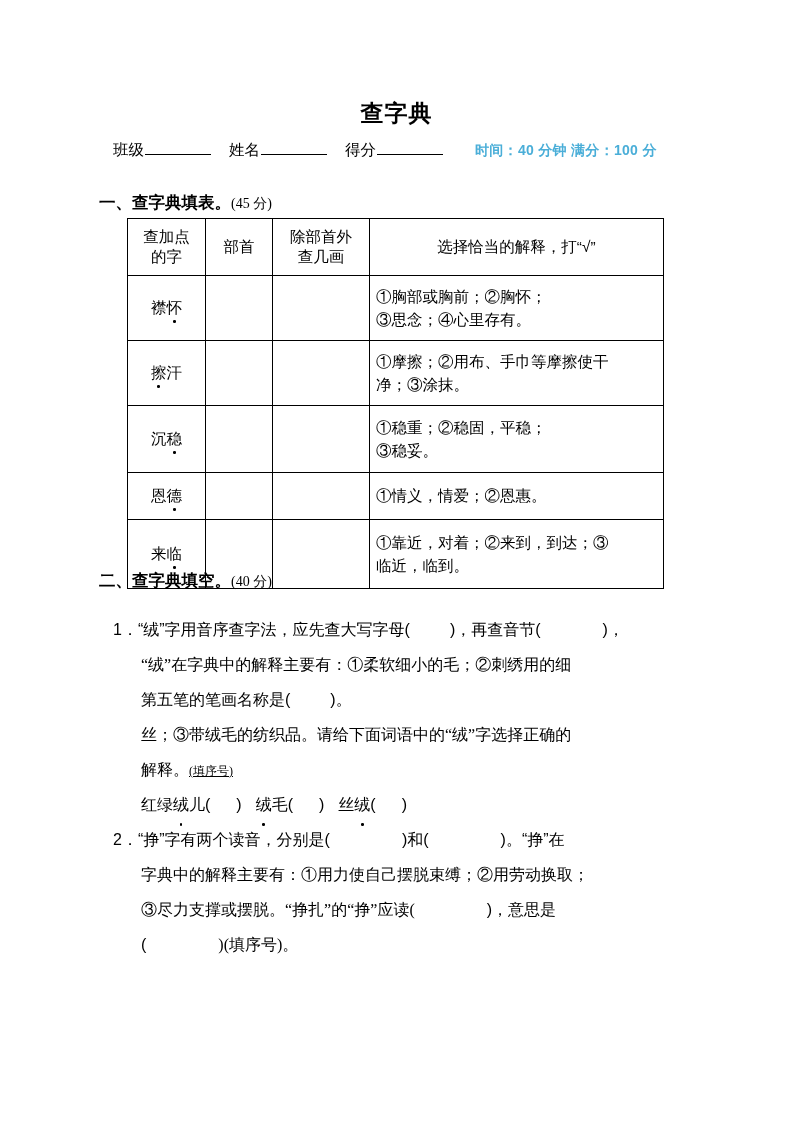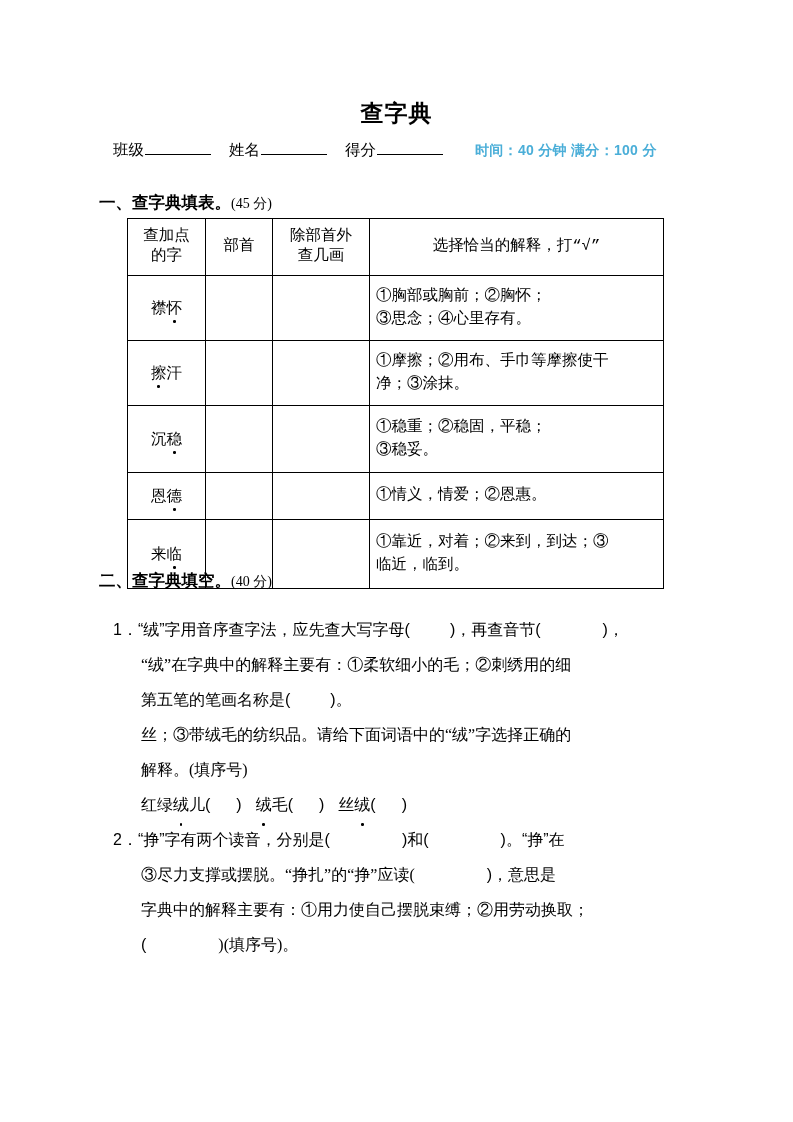--- a/index.html
+++ b/index.html
@@ -88,21 +88,21 @@
   .tbl-wrap {
     position: absolute;
     left: 127px;
     top: 218px;
     width: 536px;
   }
   table.qtable {
     border-collapse: collapse;
     width: 536px;
     table-layout: fixed;
-    font-family: Liberation Mono, monospace;
+    font-family: Liberation Sans, sans-serif;
   }
   table.qtable td {
     border: 1.5px solid #000;
     padding: 4px 6px;
     font-size: 15.5px;
     vertical-align: middle;
   }
   .col-a { width: 78px; }
   .col-b { width: 67px; }
   .col-c { width: 97px; }
@@ -160,21 +160,22 @@
     height: 35px;
     line-height: 35px;
   }
   .q-line.indent { padding-left: 28px; }
   .blank-s { display: inline-block; width: 26px; }
   .blank-m { display: inline-block; width: 40px; }
   .blank-l { display: inline-block; width: 62px; }
   .blank-xl { display: inline-block; width: 72px; }
   .serif-sm {
     font-family: "Liberation Serif", "DejaVu Serif", serif;
-    font-size: 16px;
+    font-size: 12px;
+    text-decoration: underline;
   }
   .light {
     font-family: "Liberation Serif", "DejaVu Serif", serif;
   }
   .wsp { display: inline-block; width: 14px; }
 
   #q1 { top: 612px; }
   #q2 { top: 822px; }
 </style>
 </head>
@@ -284,22 +285,22 @@
     </div>
     <div class="q-line indent">
       <span><span>红绿</span><span class="dot">绒</span><span>儿(</span><span class="blank-s"></span><span>)</span></span><span class="wsp"></span><span><span></span><span class="dot">绒</span><span>毛(</span><span class="blank-s"></span><span>)</span></span><span class="wsp"></span><span><span>丝</span><span class="dot">绒</span><span>(</span><span class="blank-s"></span><span>)</span></span>
     </div>
   </div>
 
   <div class="q" id="q2">
     <div class="q-line">
       <span>2．</span><span>“挣”字有两个读音，分别是(</span><span class="blank-xl"></span><span>)和(</span><span class="blank-xl"></span><span>)。“挣”在</span>
     </div>
+    <div class="q-line indent light">字典中的解释主要有：①用力使自己摆脱束缚；②用劳动换取；</div>
     <div class="q-line indent">
       <span class="light">③尽力支撑或摆脱。“挣扎”的“挣”应读(</span><span class="blank-xl"></span><span>)，意思是</span>
     </div>
-    <div class="q-line indent light">字典中的解释主要有：①用力使自己摆脱束缚；②用劳动换取；</div>
     <div class="q-line indent">
       <span>(</span><span class="blank-xl"></span><span class="light">)(填序号)。</span>
     </div>
   </div>
 
 </div>
 
 </body></html>

